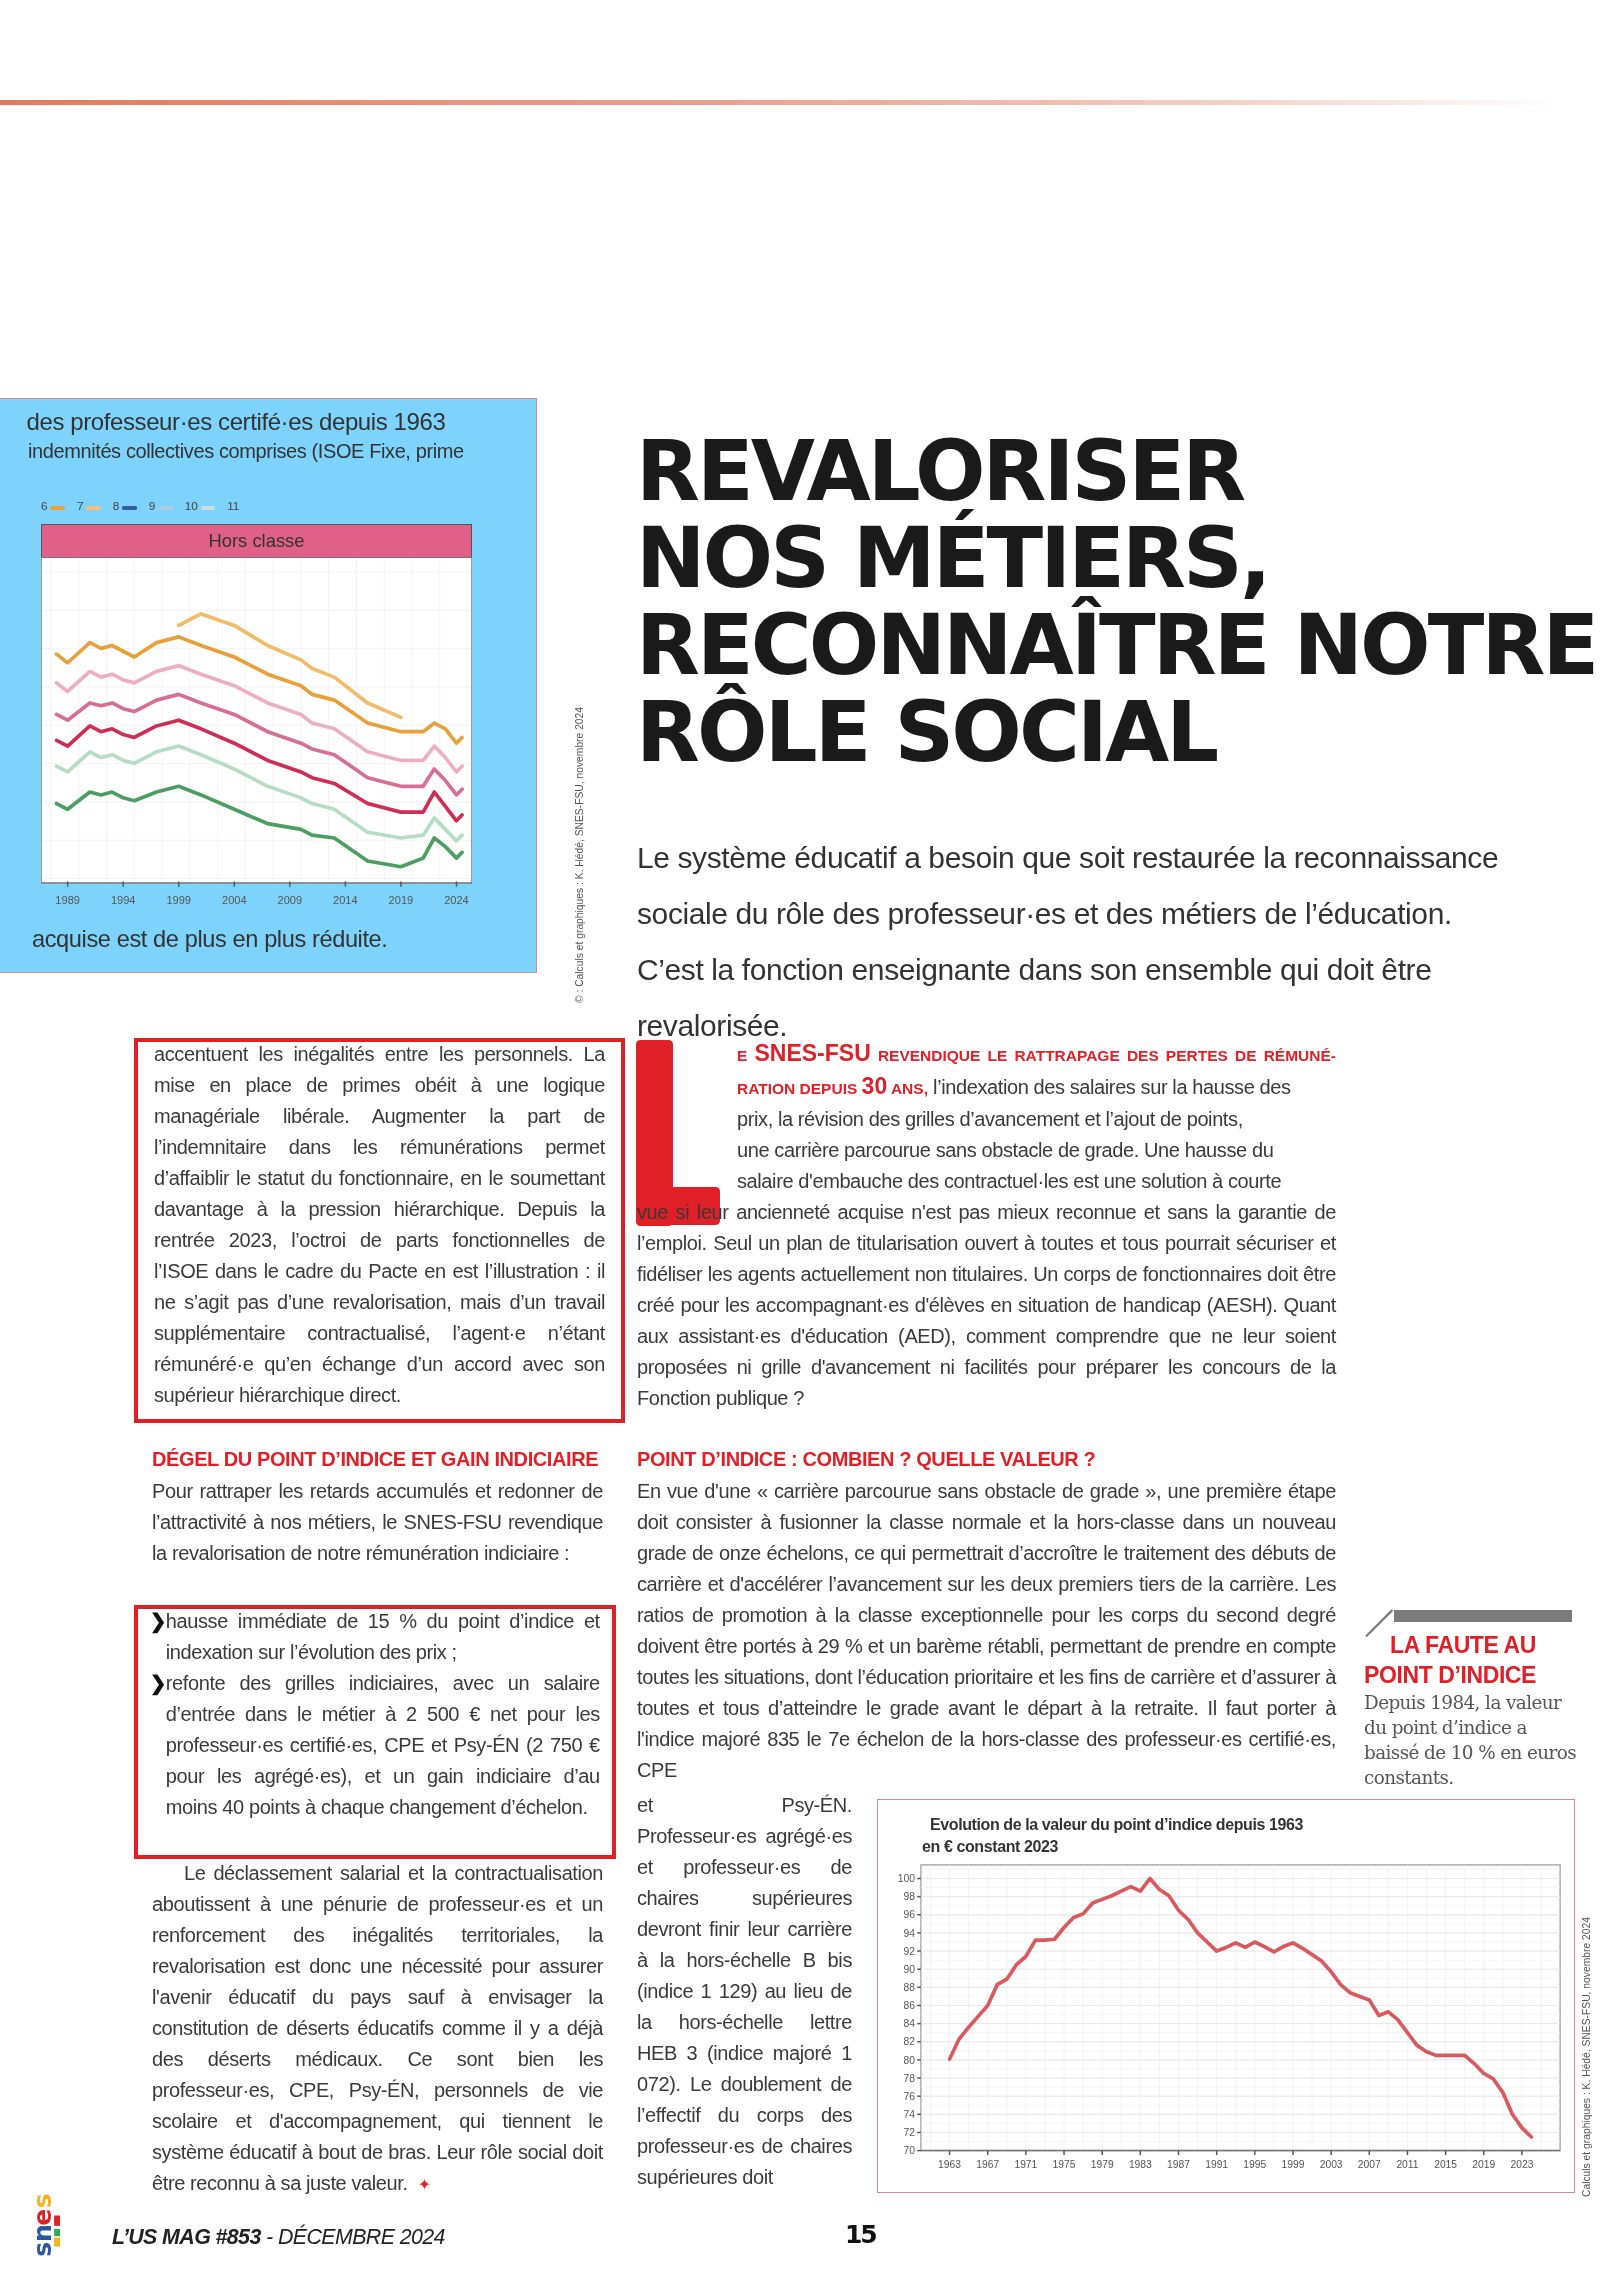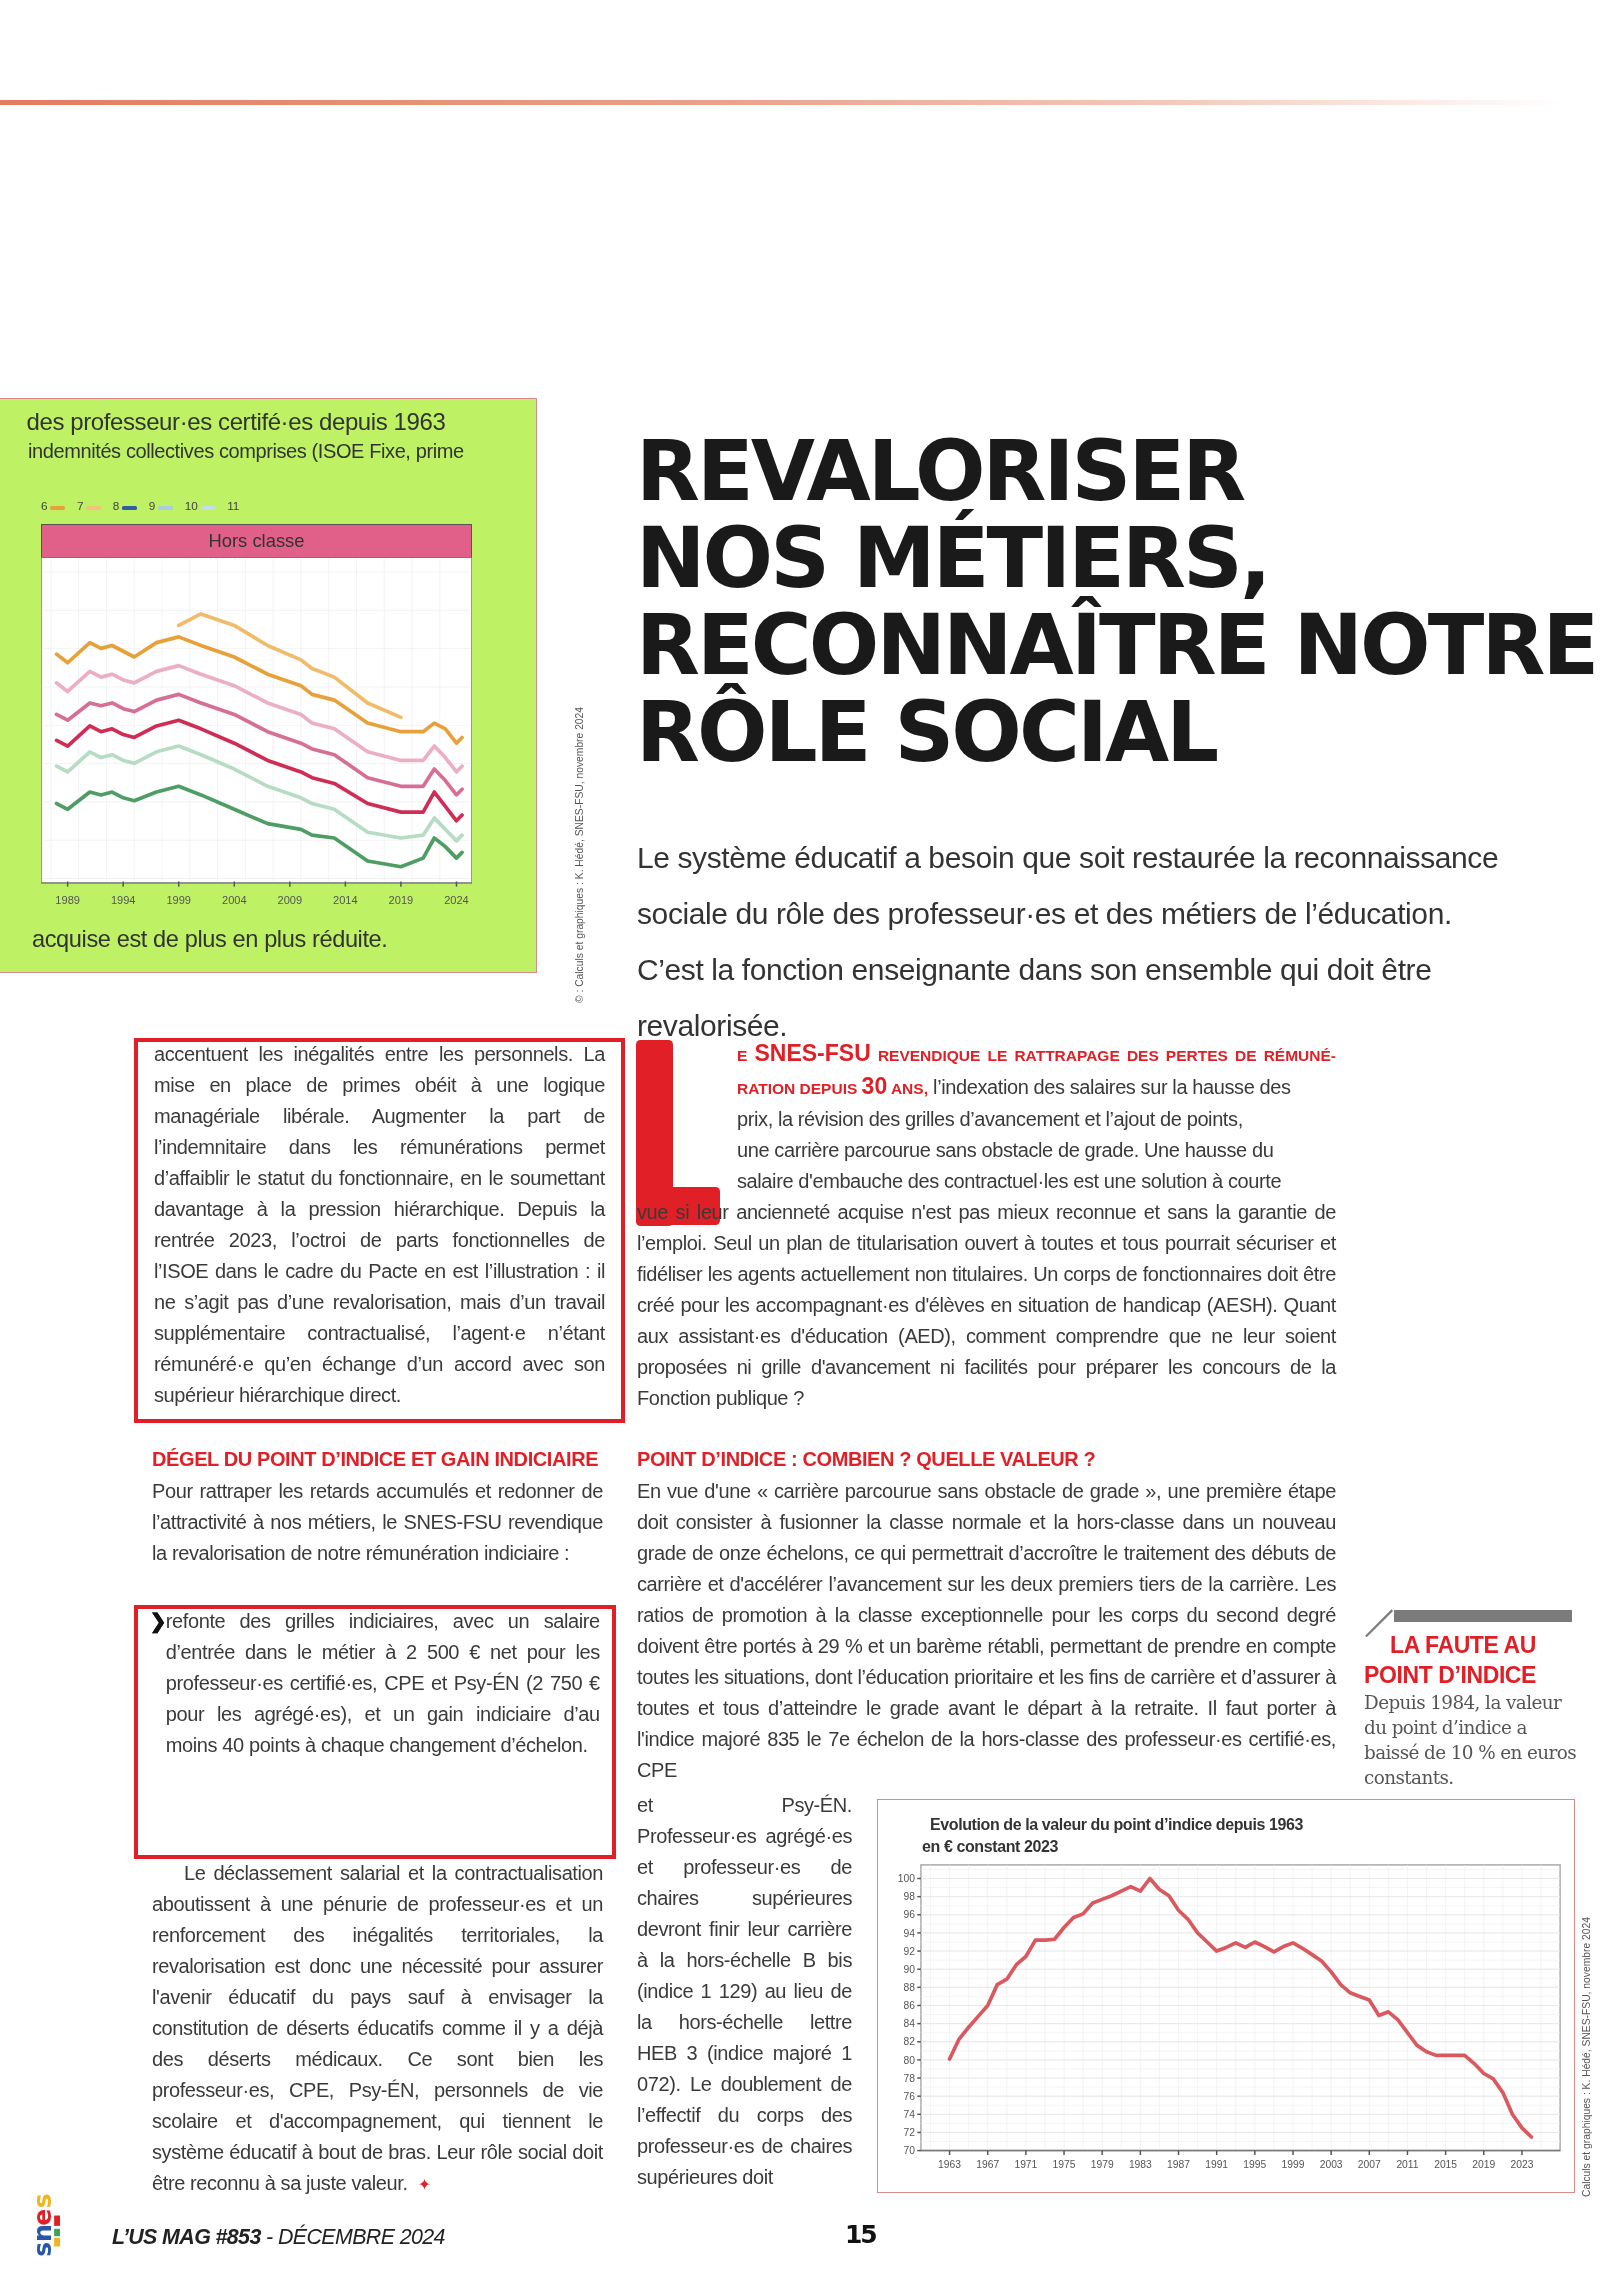--- a/index.html
+++ b/index.html
@@ -1,21 +1,21 @@
 <!DOCTYPE html>
 <html style="font-size:11.8px"><head>
 <meta charset="utf-8">
 <style>
   html, body { margin:0; padding:0; background:#ffffff; }
   body { width:1622px; height:2273px; position:relative; overflow:hidden; font-family:"Liberation Sans", sans-serif; color:#3a3a3a; }
   .abs { position:absolute; }
   .top-rule { left:0; top:100px; width:1563px; height:5.2px; background:linear-gradient(to right,#e47b5e 0%,#eaa08a 45%,#f3c9bb 75%,rgba(255,255,255,0) 100%); }
 
   
-  .card1 { left:0; top:398px; width:537px; height:575px; border:1.5px solid #d98a8a; border-left:none; box-sizing:border-box; background:#bef264; }
+  .card1 { left:0; top:398px; width:537px; height:575px; border:1.5px solid #d98a8a; border-left:none; box-sizing:border-box; background:#7dd3fc; }
   .card1 .t1 { position:absolute; left:26.5px; top:8.8px; font-size:24px; color:#333; letter-spacing:-0.4px; }
   .card1 .t2 { position:absolute; left:28px; top:41px; font-size:20px; color:#333; letter-spacing:-0.4px; }
   .card1 .caption { position:absolute; left:32px; top:562px; font-size:23.6px; color:#333; letter-spacing:-0.4px; transform:translateY(-35px); }
   .legend { position:absolute; left:41px; top:100px; display:flex; align-items:center; gap:7.4px; font-size:11.8px; color:#444; }
   .legend .sw { display:inline-block; width:14.7px; height:3.7px; border-radius:1.5px; margin:0 4.4px 0 2.9px; }
   .strip { position:absolute; left:41px; top:125px; width:431px; height:34px; background:#e0608a; border:1.5px solid #555; box-sizing:border-box; font-size:18.4px; color:#333; text-align:center; line-height:31px; }
   #chart1 { position:absolute; left:41px; top:158px; width:431px; height:369px; }
 
   .credit1 { left:568px; top:664px; width:29.5px; height:339px; }
   .credit1 span, .credit2 span { display:block; transform:rotate(-90deg); transform-origin:left top; position:absolute; white-space:nowrap; font-size:10.3px; color:#555; }
@@ -169,21 +169,21 @@
   <span class="intro-line indent">prix, la révision des grilles d’avancement et l’ajout de points,</span>
   <span class="intro-line indent">une carrière parcourue sans obstacle de grade. Une hausse du</span>
   <span class="intro-line indent">salaire d'embauche des contractuel·les est une solution à courte</span>
   <span>vue si leur ancienneté acquise n'est pas mieux reconnue et sans la garantie de l’emploi. Seul un plan de titularisation ouvert à toutes et tous pourrait sécuriser et fidéliser les agents actuellement non titulaires. Un corps de fonctionnaires doit être créé pour les accompagnant·es d'élèves en situation de handicap (AESH). Quant aux assistant·es d'éducation (AED), comment comprendre que ne leur soient proposées ni grille d'avancement ni facilités pour préparer les concours de la Fonction publique ?</span>
 </div>
 
 <div class="abs h-red sec1-title">DÉGEL DU POINT D’INDICE ET GAIN INDICIAIRE</div>
 <div class="abs col sec1-intro">Pour rattraper les retards accumulés et redonner de l’attractivité à nos métiers, le SNES-FSU revendique la revalorisation de notre rémunération indiciaire :</div>
 <div class="abs boxB">
   <ul class="col">
-    <li><span class="bul">❯</span></li>
+    <li><span class="bul">❯</span><span>hausse immédiate de 15 % du point d’indice et indexation sur l’évolution des prix ;</span></li>
     <li><span class="bul">❯</span><span>refonte des grilles indiciaires, avec un salaire d’entrée dans le métier à 2 500 € net pour les professeur·es certifié·es, CPE et Psy-ÉN (2 750 € pour les agrégé·es), et un gain indiciaire d’au moins 40 points à chaque changement d’échelon.</span></li>
   </ul>
 </div>
 <div class="abs col sec1-tail">
   <span class="ind"><span>Le déclassement salarial et la contractualisation aboutissent à une pénurie de professeur·es et un renforcement des inégalités territoriales, la revalorisation est donc une nécessité pour assurer l'avenir éducatif du pays sauf à envisager la constitution de déserts éducatifs comme il y a déjà des déserts médicaux. Ce sont bien les professeur·es, CPE, Psy-ÉN, personnels de vie scolaire et d'accompagnement, qui tiennent le système éducatif à bout de bras. Leur rôle social doit être reconnu à sa juste valeur.</span><span class="end-mark">✦</span></span>
 </div>
 
 <div class="abs h-red sec2-title">POINT D’INDICE : COMBIEN ? QUELLE VALEUR ?</div>
 <div class="abs col sec2-body">En vue d'une « carrière parcourue sans obstacle de grade », une première étape doit consister à fusionner la classe normale et la hors-classe dans un nouveau grade de onze échelons, ce qui permettrait d’accroître le traitement des débuts de carrière et d'accélérer l’avancement sur les deux premiers tiers de la carrière. Les ratios de promotion à la classe exceptionnelle pour les corps du second degré doivent être portés à 29 % et un barème rétabli, permettant de prendre en compte toutes les situations, dont l’éducation prioritaire et les fins de carrière et d’assurer à toutes et tous d’atteindre le grade avant le départ à la retraite. Il faut porter à l'indice majoré 835 le 7e échelon de la hors-classe des professeur·es certifié·es, CPE</div>
 <div class="abs col sec2-narrow">et Psy-ÉN. Professeur·es agrégé·es et professeur·es de chaires supérieures devront finir leur carrière à la hors-échelle B bis (indice 1 129) au lieu de la hors-échelle lettre HEB 3 (indice majoré 1 072). Le doublement de l’effectif du corps des professeur·es de chaires supérieures doit</div>

